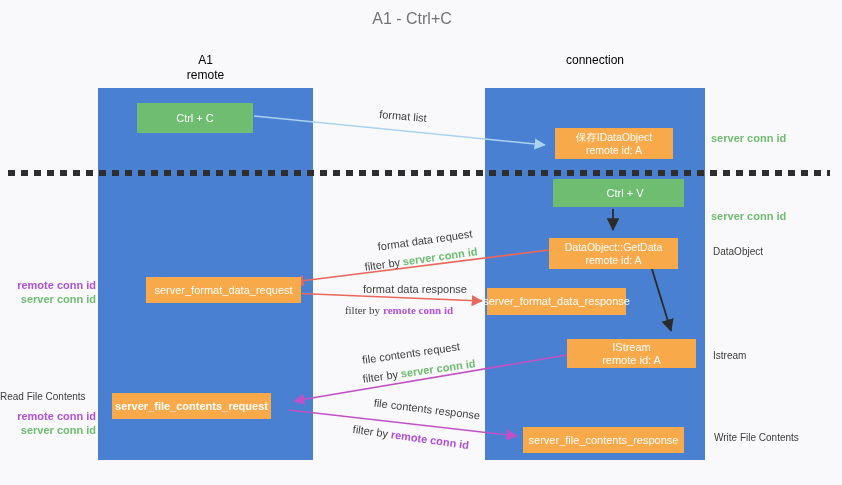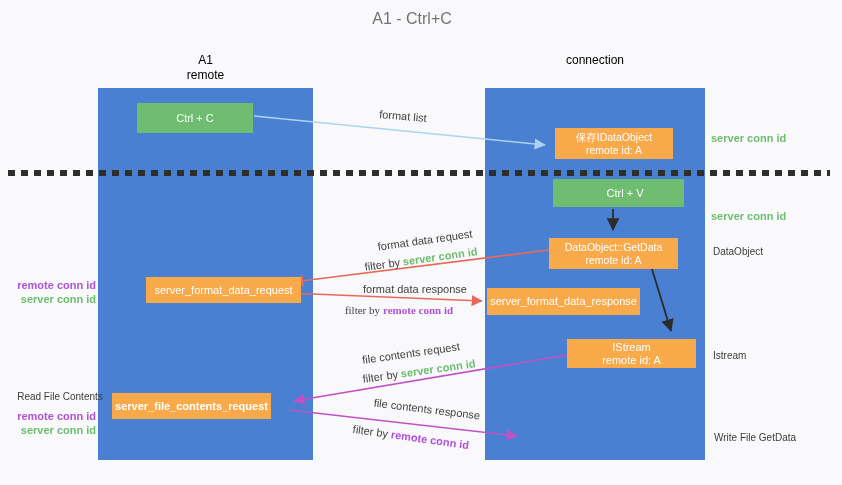--- a/index.html
+++ b/index.html
@@ -24,36 +24,36 @@
 
   .node{position:absolute;z-index:4;display:flex;flex-direction:column;align-items:center;
         justify-content:center;color:#fff;text-align:center;font-size:11px;line-height:13px;}
   .node.green{background:#6ebd70;}
   .node.orange{background:#f8a94a;}
   .n-ctrl-c{left:137px;top:103px;width:116px;height:30px;}
   .n-save{left:555px;top:128px;width:118px;height:31px;font-size:10.5px;}
   .n-ctrl-v{left:553px;top:179px;width:118px;height:28px;padding-left:13px;}
   .n-getdata{left:549px;top:238px;width:129px;height:31px;font-size:10.5px;}
   .n-freq{left:130px;top:277px;width:155px;height:26px;margin-left:16px;}
-  .n-fresp{left:487px;top:288px;width:153px;height:27px;}
+  .n-fresp{left:487px;top:288px;width:139px;height:27px;}
   .n-istream{left:567px;top:339px;width:129px;height:29px;}
   .n-creq{left:112px;top:393px;width:159px;height:26px;font-weight:bold;}
   .n-cresp{left:523px;top:427px;width:161px;height:26px;}
 
   .side-label{position:absolute;z-index:4;font-size:10px;color:#3c3c3c;white-space:nowrap;}
   .green-txt{color:#6ebd70;font-weight:bold;}
   .purple-txt{color:#b052d8;font-weight:bold;}
   .conn-pair{position:absolute;z-index:4;left:0;width:96px;text-align:right;
              font-size:11px;line-height:14px;white-space:nowrap;}
   .sl-sc-top{left:711px;top:132px;}
   .sl-sc-mid{left:711px;top:210px;}
   .sl-dataobject{left:713px;top:246px;}
   .sl-istream{left:713px;top:350px;}
   .sl-write{left:714px;top:432px;}
-  .sl-read{left:0;top:391px;width:120px;text-align:center;}
+  .sl-read{left:0;top:391px;width:120px;text-align:left;}
   .pair1{top:278px;}
   .pair2{top:409px;}
 
   .flow-label{position:absolute;z-index:4;font-size:11px;color:#3f3f3f;white-space:nowrap;
               transform-origin:center;}
   .fl-format-list{left:403px;top:116px;transform:translate(-50%,-50%) rotate(5deg);}
   .fl-fdr{left:425px;top:240px;transform:translate(-50%,-50%) rotate(-8deg);}
   .fl-fdr-filter{left:421px;top:259px;transform:translate(-50%,-50%) rotate(-8deg);}
   .fl-fdresp{left:415px;top:289px;transform:translate(-50%,-50%);}
   .fl-fdresp-filter{left:399px;top:310px;transform:translate(-50%,-50%);font-family:Liberation Serif, serif;}
@@ -129,20 +129,23 @@
   <div class="node orange n-fresp">
     <div>server_format_data_response</div>
   </div>
   <div class="node orange n-istream">
     <div>IStream</div>
     <div>remote id: A</div>
   </div>
   <div class="node orange n-creq">
     <div>server_file_contents_request</div>
   </div>
+  <div class="node orange n-cresp">
+    <div>server_file_contents_response</div>
+  </div>
 
   <div class="flow-label fl-format-list">format list</div>
   <div class="flow-label fl-fdr">format data request</div>
   <div class="flow-label fl-fdr-filter">
     <span class="fl-sp">filter by</span><span class="green-txt">server conn id</span>
   </div>
   <div class="flow-label fl-fdresp">format data response</div>
   <div class="flow-label fl-fdresp-filter">
     <span class="fl-sp">filter by</span><span class="purple-txt">remote conn id</span>
   </div>
@@ -152,21 +155,21 @@
   </div>
   <div class="flow-label fl-fcresp">file contents response</div>
   <div class="flow-label fl-fcresp-filter">
     <span class="fl-sp">filter by</span><span class="purple-txt">remote conn id</span>
   </div>
 
   <div class="side-label green-txt sl-sc-top" style="font-size:11px">server conn id</div>
   <div class="side-label green-txt sl-sc-mid" style="font-size:11px">server conn id</div>
   <div class="side-label sl-dataobject">DataObject</div>
   <div class="side-label sl-istream">Istream</div>
-  <div class="side-label sl-write">Write File GetData</div>
+  <div class="side-label sl-write">Write File Contents</div>
 
   <div class="conn-pair pair1">
     <div class="purple-txt">remote conn id</div>
     <div class="green-txt">server conn id</div>
   </div>
   <div class="side-label sl-read">Read File Contents</div>
   <div class="conn-pair pair2">
     <div class="purple-txt">remote conn id</div>
     <div class="green-txt">server conn id</div>
   </div>

